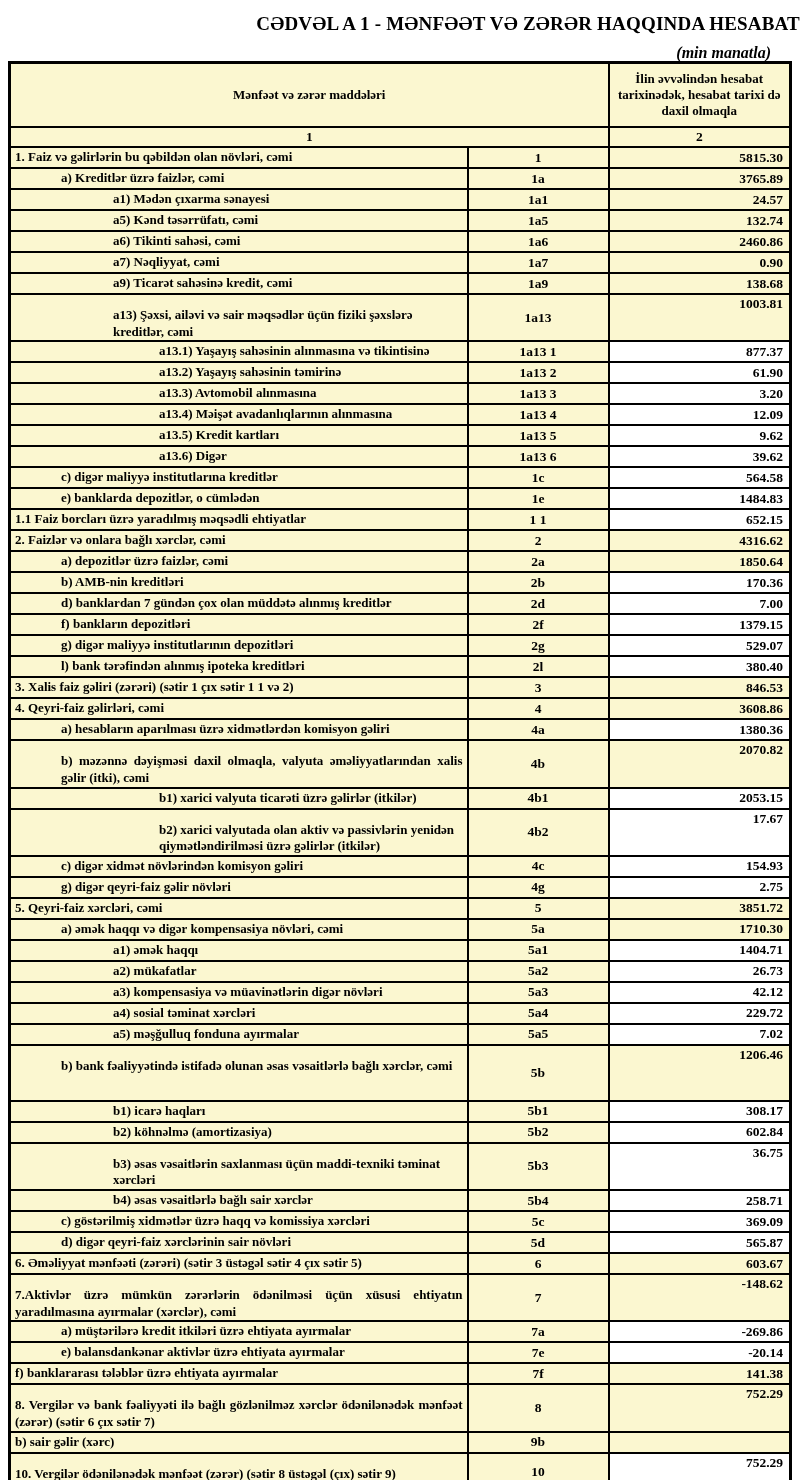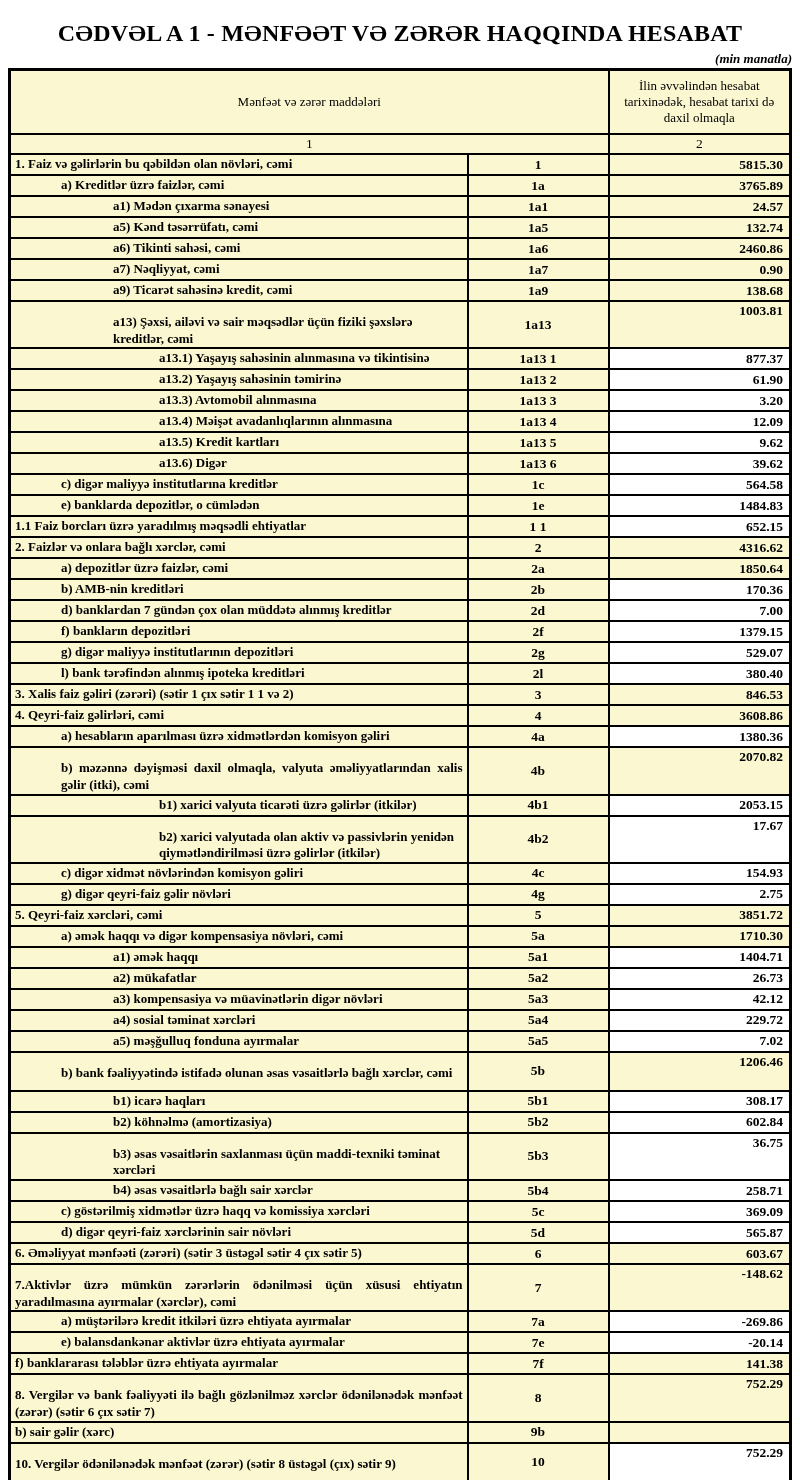--- a/index.html
+++ b/index.html
@@ -3,49 +3,49 @@
 <meta charset="utf-8">
 <style>
   html,body { margin:0; padding:0; background:#ffffff; }
   body {
     width:800px;
     font-family:"Liberation Serif","DejaVu Serif",serif;
     color:#000;
     -webkit-font-smoothing:antialiased;
   }
   .title {
-    text-align:center;
-    font-weight:bold;
-    font-size:24px;
+    text-align:right;
+    font-weight:bold;
+    font-size:19px;
     letter-spacing:0.2px;
-    padding-top:20px;
+    padding-top:13px;
     height:31px;
   }
   .unit-note {
     text-align:right;
     font-style:italic;
     font-weight:bold;
-    font-size:13px;
-    padding-right:8px;
+    font-size:16px;
+    padding-right:29px;
     height:17px;
   }
   table.report {
     border-collapse:collapse;
     table-layout:fixed;
     margin-left:8px;
     width:781px;
     border:3px solid #000;
   }
   col.c-label { width:458px; }
   col.c-code  { width:141px; }
   col.c-value { width:182px; }
   th, td { border:2px solid #000; overflow:hidden; }
   th {
     background:#FBF7D0;
-    font-weight:normal;
+    font-weight:bold;
     font-size:13px;
     text-align:center;
     vertical-align:middle;
     padding:2px 4px;
   }
   th.value-head { line-height:1.25; height:58px; }
   th.num-row { height:18px; font-size:13.5px; padding:0 4px; }
   tbody tr { height:21px; }
   td.lbl {
     background:#FBF7D0;
@@ -291,21 +291,21 @@
       <tr>
         <td class="lbl ind2">a4) sosial təminat xərcləri</td>
         <td class="code">5a4</td>
         <td class="val vw">229.72</td>
       </tr>
       <tr>
         <td class="lbl ind2">a5) məşğulluq fonduna ayırmalar</td>
         <td class="code">5a5</td>
         <td class="val vw">7.02</td>
       </tr>
-      <tr class="tall" style="height: 39px;">
+      <tr class="tall" style="height: 56px;">
         <td class="lbl ind1">b) bank fəaliyyətində istifadə olunan əsas vəsaitlərlə bağlı xərclər, cəmi</td>
         <td class="code">5b</td>
         <td class="val vy">1206.46</td>
       </tr>
       <tr>
         <td class="lbl ind2">b1) icarə haqları</td>
         <td class="code">5b1</td>
         <td class="val vw">308.17</td>
       </tr>
       <tr>

